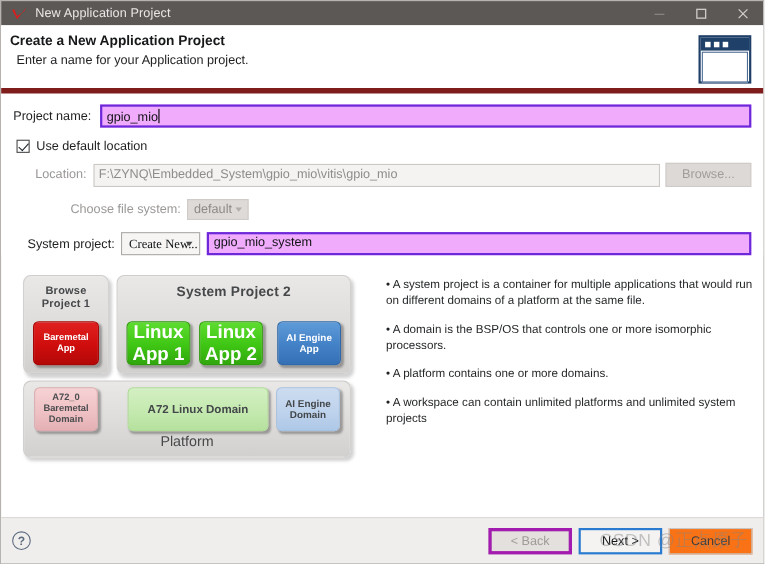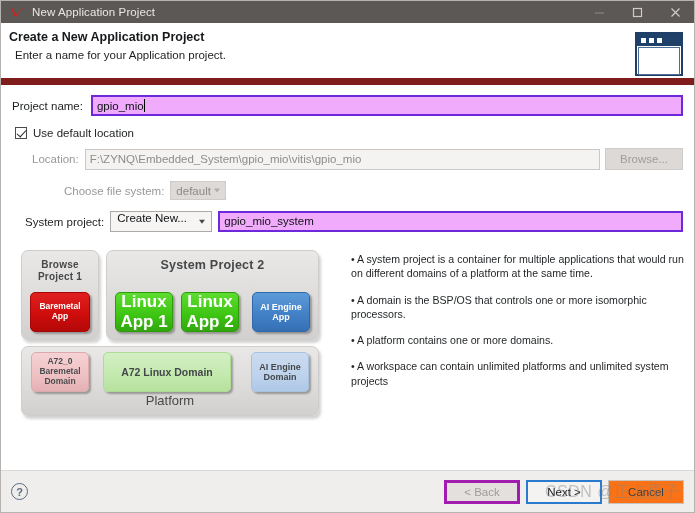--- a/index.html
+++ b/index.html
@@ -52,21 +52,21 @@
     line-height: 1;
   }
   .tb-btn.min { color: #8e8a87; }
 
   
   .header {
     background: #ffffff;
     height: 62px;
     position: relative;
     padding: 7px 12px 0 8px;
-    border-bottom: 7px solid #7f1d1d;
+    border-bottom: 5px solid #7f1d1d;
   }
   .header h1 {
     margin: 0 0 5px 0;
     font-size: 12.5px;
     font-weight: bold;
     color: #16181a;
   }
   .header p {
     margin: 0;
     font-size: 11.5px;
@@ -193,30 +193,31 @@
   }
   .combo-disabled .arrow {
     position: absolute; right: 5px; top: 50%;
     transform: translateY(-60%);
     border-left: 3.5px solid transparent;
     border-right: 3.5px solid transparent;
     border-top: 4px solid #b0adaa;
   }
 
   .combo {
-    width: 102px; height: 21px;
+    width: 72px; height: 21px;
     background: #f6f5f4;
     border: 1px solid #acaaa8;
     color: #101214;
     font-size: 11.5px;
-    display: flex; align-items: flex-start;
+    display: flex; align-items: center;
     padding-left: 6px;
     position: relative;
     margin: 0 6px 0 6px;
     flex: 0 0 auto;
+    font-family: Liberation Serif, serif;
   }
   .combo .arrow {
     position: absolute; right: 6px; top: 50%;
     transform: translateY(-55%);
     border-left: 3.5px solid transparent;
     border-right: 3.5px solid transparent;
     border-top: 4px solid #4a4a4a;
   }
 
   
@@ -278,20 +279,21 @@
     background: linear-gradient(180deg,#f6d2d4 0%,#eec0c3 60%,#e4b0b4 100%);
     color: #4b4d4f;
     font-size: 8.5px;
     border: 1px solid #dcaaae;
   }
   .chip.lgreen {
     background: linear-gradient(180deg,#d3efc2 0%,#c3e9ae 60%,#b6e19e 100%);
     color: #43474a;
     font-size: 10.5px;
     border: 1px solid #aedc95;
+    margin-left: 13px;
   }
   .chip.lblue {
     background: linear-gradient(180deg,#ccdcf0 0%,#bdd2ec 60%,#aec8e8 100%);
     color: #43474a;
     font-size: 9px;
     border: 1px solid #a7c1e0;
   }
   .platform-word {
     position: absolute;
     width: 100%;
@@ -503,21 +505,21 @@
       <div class="chip lgreen" style="left:92px; top:106px; width:128px; height:40px;">
         <span>A72 Linux Domain</span>
       </div>
       <div class="chip lblue" style="left:240px; top:106px; width:58px; height:40px;">
         <span>AI Engine</span>
         <span>Domain</span>
       </div>
     </div>
 
     <div class="bullets">
-      <p>• A system project is a container for multiple applications that would run on different domains of a platform at the same time.</p>
+      <p>• A system project is a container for multiple applications that would run on different domains of a platform at the same file.</p>
       <p>• A domain is the BSP/OS that controls one or more isomorphic processors.</p>
       <p>• A platform contains one or more domains.</p>
       <p>• A workspace can contain unlimited platforms and unlimited system projects</p>
     </div>
   </div>
 
   <div class="bottombar">
     <div class="help-icon">?</div>
     <div class="btnbar">
       <div class="btn">&lt; Back</div>

